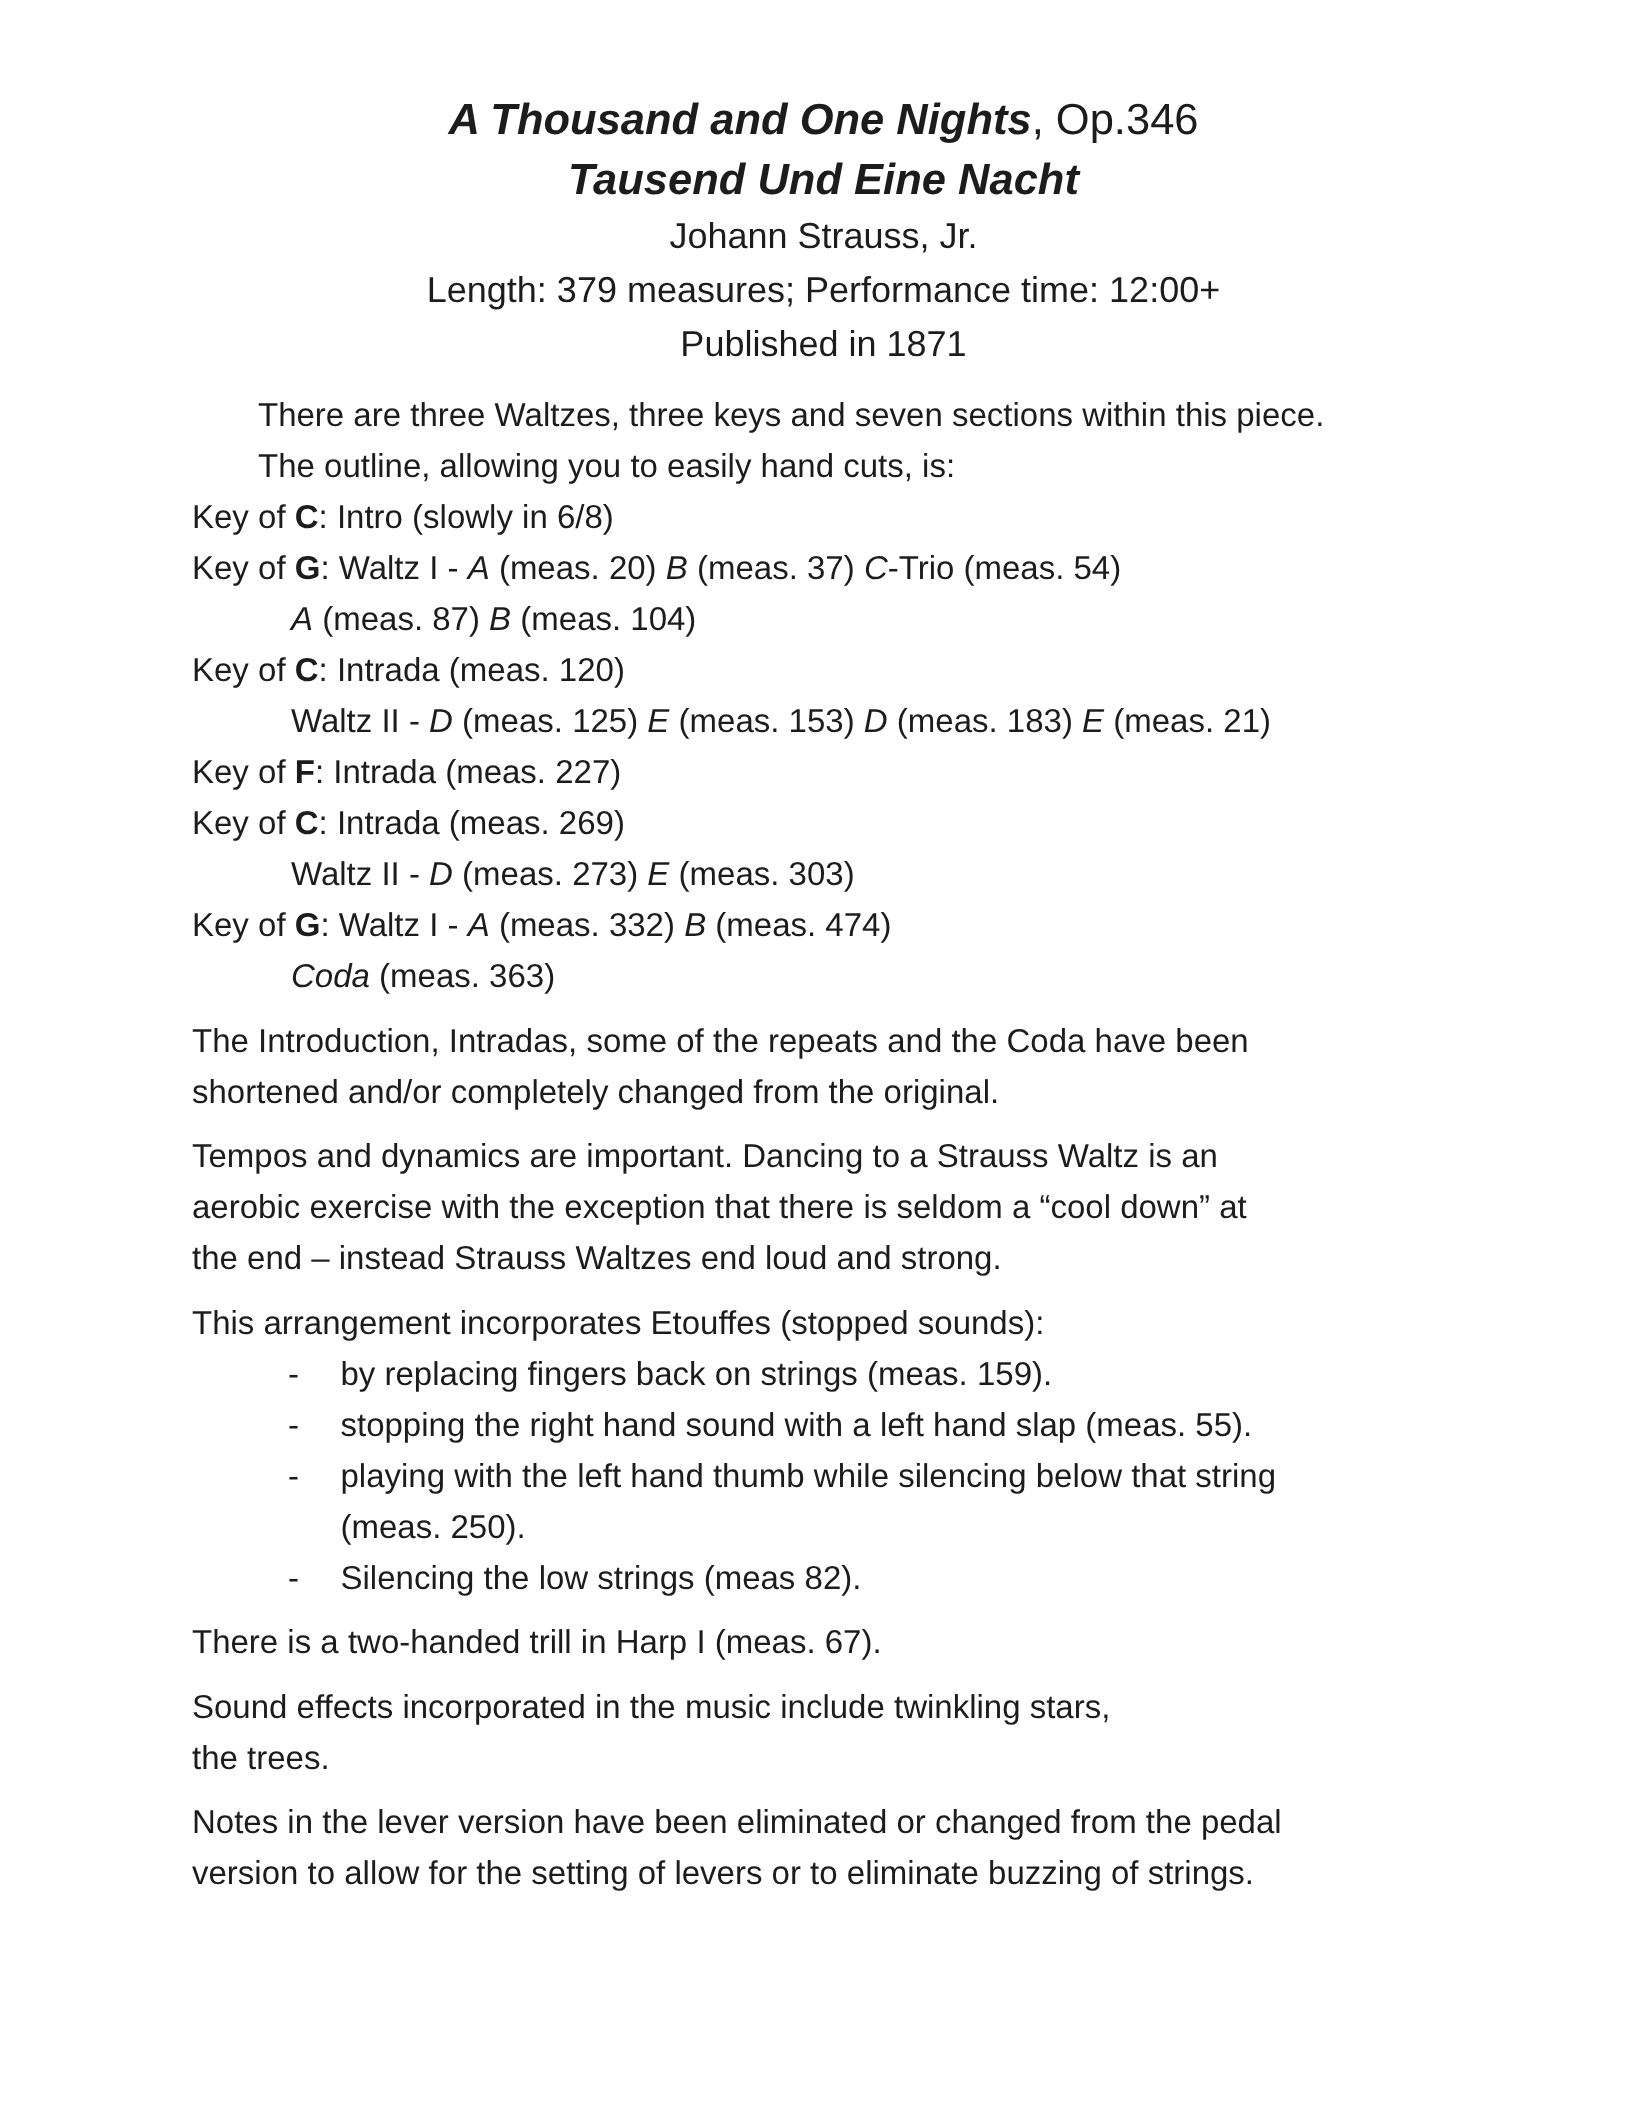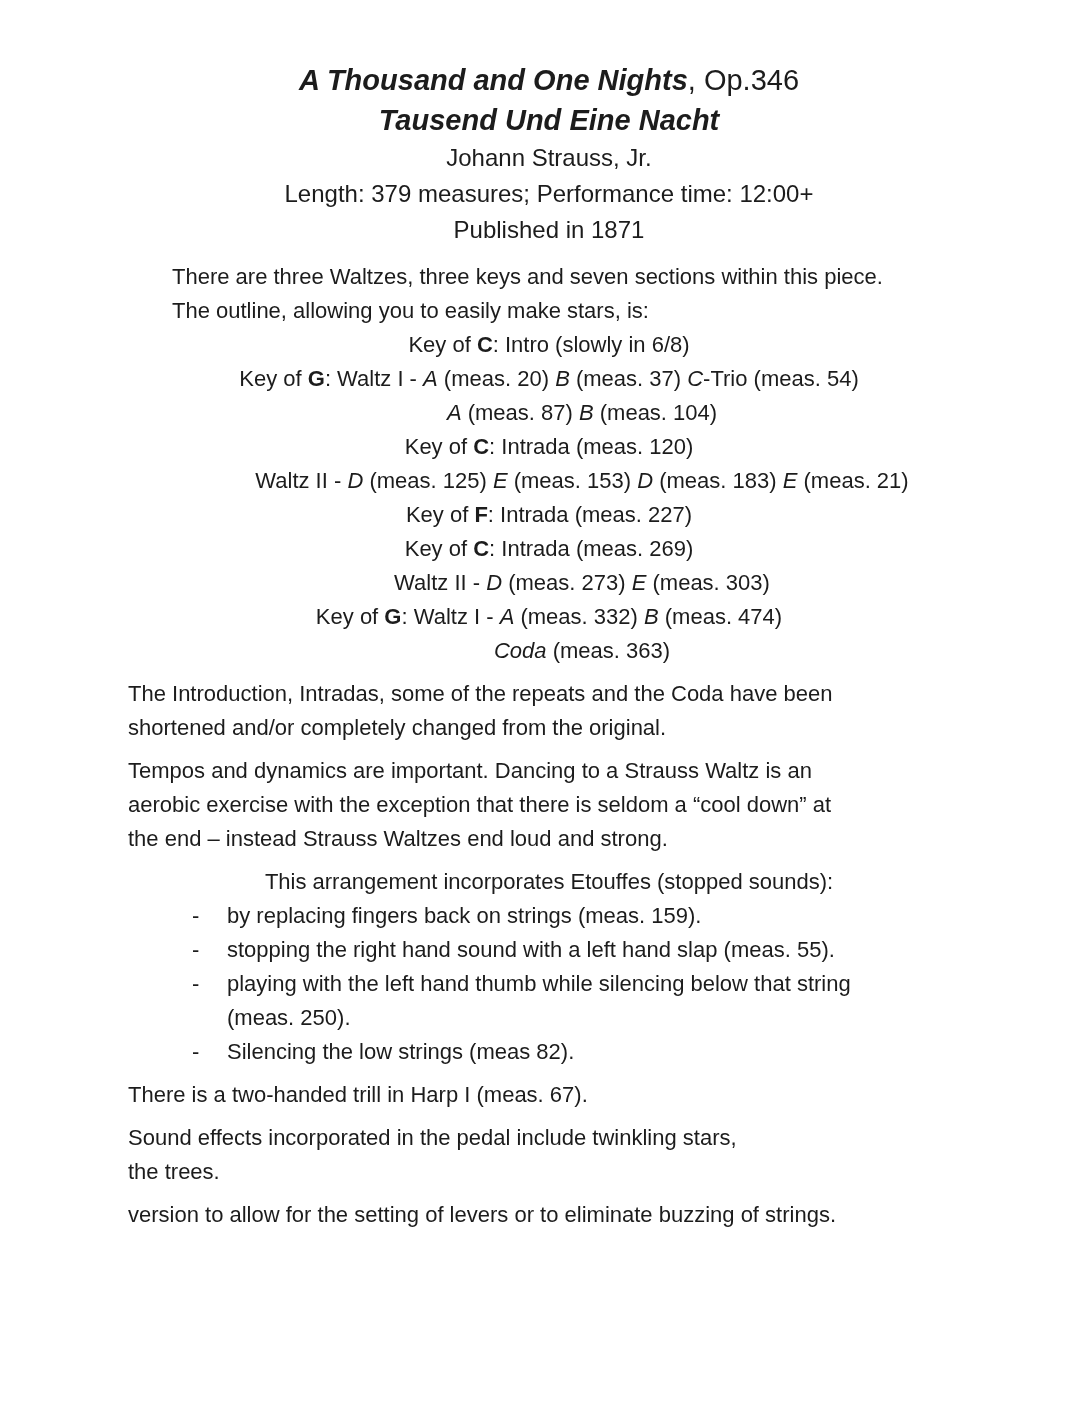--- a/index.html
+++ b/index.html
@@ -37,21 +37,21 @@
   }
   
   .doc-body {
     margin-top: 12px;
     font-size: 22px;
     line-height: 34px;
   }
   .para { margin: 0 0 9px 0; }
   .para.tight { margin-bottom: 0; margin-left: 44px; }
   .line { display: block; white-space: nowrap; }
-  .oline { white-space: nowrap; text-align: center; }
+  .oline { white-space: nowrap; }
   .oline.indent { padding-left: 66px; }
   .seg-b { font-weight: bold; }
   .seg-i { font-style: italic; }
   .bullet { display: flex; padding-left: 64px; }
   .bullet .dash { flex: none; width: 35px; }
   .bullet .btext { flex: 1 1 auto; min-width: 0; }
 </style>
 </head>
 <body>
 
@@ -62,21 +62,21 @@
     <h2 class="title-line">Tausend Und Eine Nacht</h2>
     <p class="hdr-line">Johann Strauss, Jr.</p>
     <p class="hdr-line">Length: 379 measures; Performance time: 12:00+</p>
     <p class="hdr-line">Published in 1871</p>
   </header>
 
   <main class="doc-body">
 
     <p class="para tight">
       <span class="line">There are three Waltzes, three keys and seven sections within this piece.</span>
-      <span class="line">The outline, allowing you to easily make stars, is:</span>
+      <span class="line">The outline, allowing you to easily hand cuts, is:</span>
     </p>
 
     <div class="para">
       <div class="oline"><span>Key of </span><span class="seg-b">C</span><span>: Intro (slowly in 6/8)</span></div>
       <div class="oline"><span>Key of </span><span class="seg-b">G</span><span>: Waltz I - </span><span class="seg-i">A</span><span> (meas. 20) </span><span class="seg-i">B</span><span> (meas. 37) </span><span class="seg-i">C</span><span>-Trio (meas. 54)</span></div>
       <div class="oline indent"><span class="seg-i">A</span><span> (meas. 87) </span><span class="seg-i">B</span><span> (meas. 104)</span></div>
       <div class="oline"><span>Key of </span><span class="seg-b">C</span><span>: Intrada (meas. 120)</span></div>
       <div class="oline indent"><span>Waltz II - </span><span class="seg-i">D</span><span> (meas. 125) </span><span class="seg-i">E</span><span> (meas. 153) </span><span class="seg-i">D</span><span> (meas. 183) </span><span class="seg-i">E</span><span> (meas. 21)</span></div>
       <div class="oline"><span>Key of </span><span class="seg-b">F</span><span>: Intrada (meas. 227)</span></div>
       <div class="oline"><span>Key of </span><span class="seg-b">C</span><span>: Intrada (meas. 269)</span></div>
@@ -123,22 +123,23 @@
             <span class="line">Silencing the low strings (meas 82).</span>
           </div>
       </div>
     </div>
 
     <p class="para">
       <span class="line">There is a two-handed trill in Harp I (meas. 67).</span>
     </p>
 
     <p class="para">
-      <span class="line">Sound effects incorporated in the pedal include twinkling stars,</span>
+      <span class="line">Sound effects incorporated in the music include twinkling stars,</span>
       <span class="line">the trees.</span>
     </p>
 
     <p class="para">
+      <span class="line">Notes in the lever version have been eliminated or changed from the pedal</span>
       <span class="line">version to allow for the setting of levers or to eliminate buzzing of strings.</span>
     </p>
 
   </main>
 </div>
 
 </body></html>

